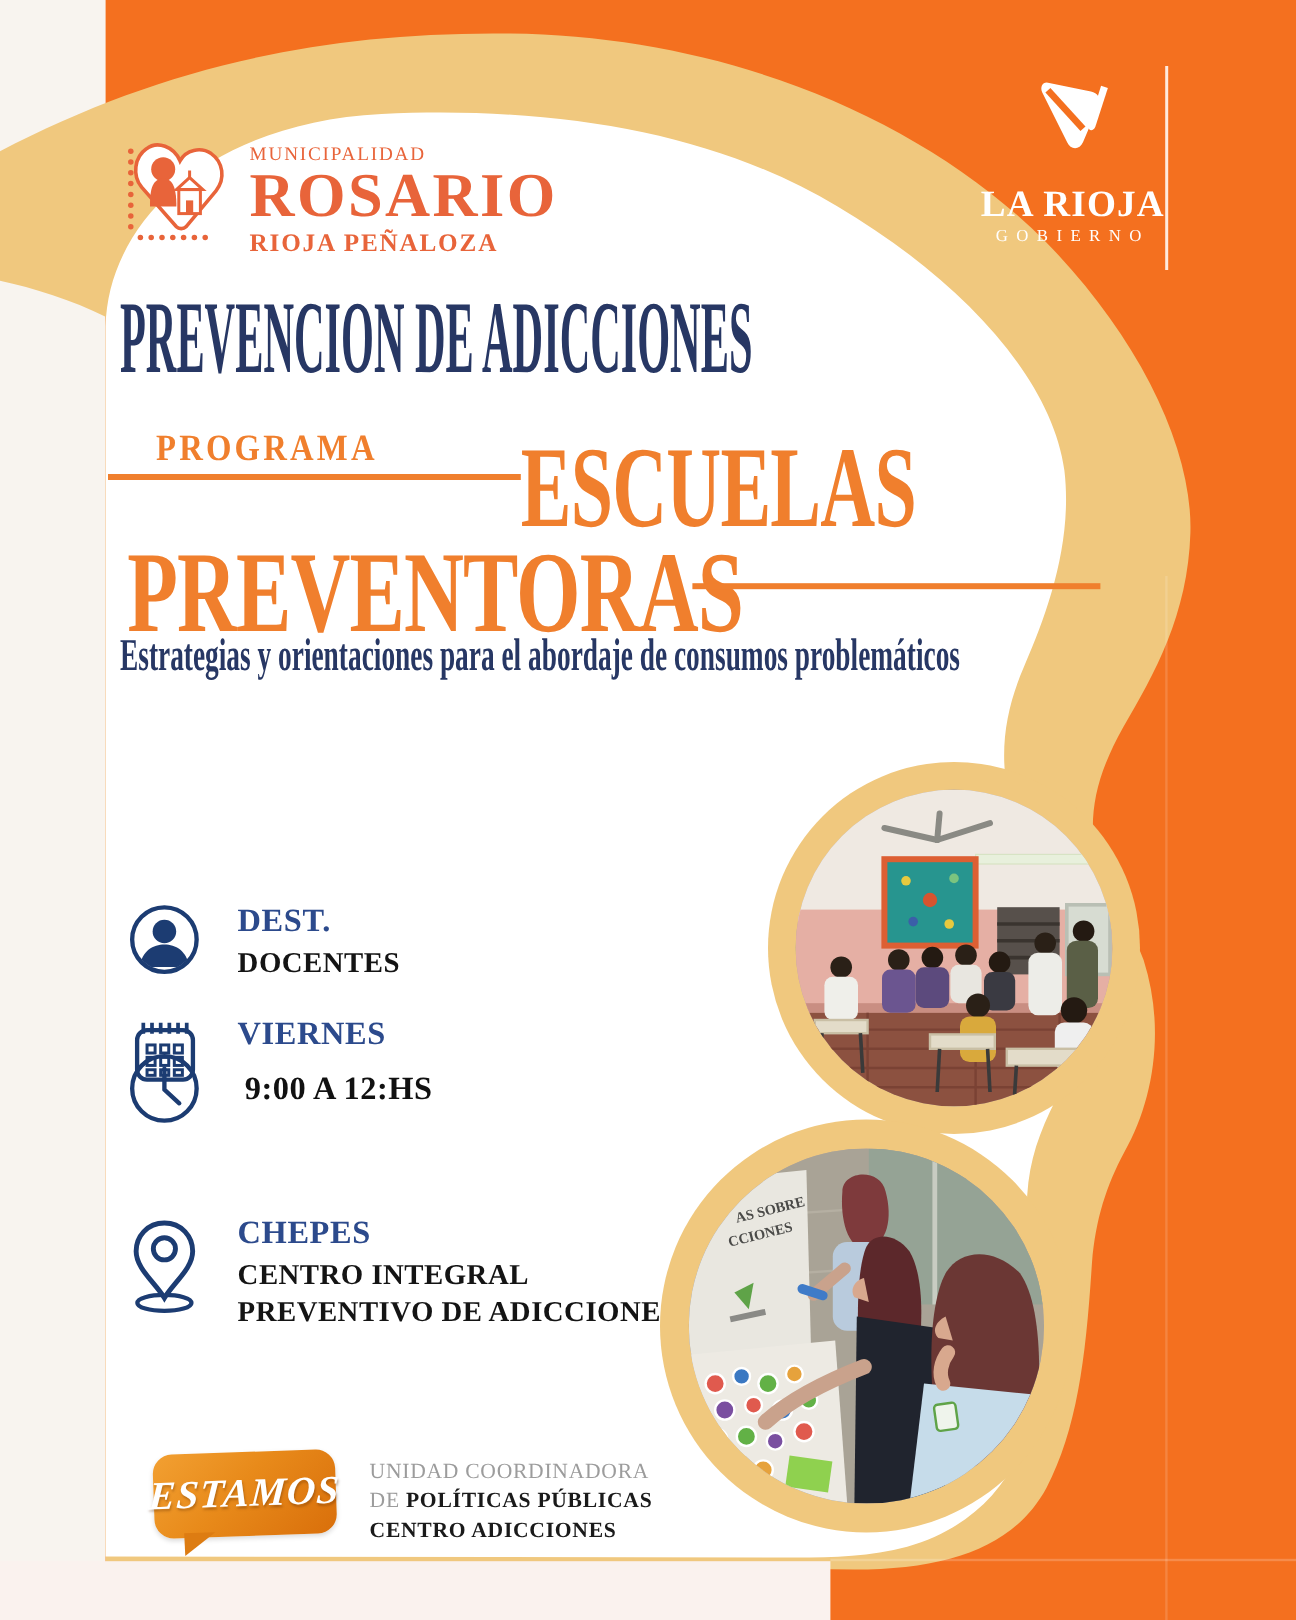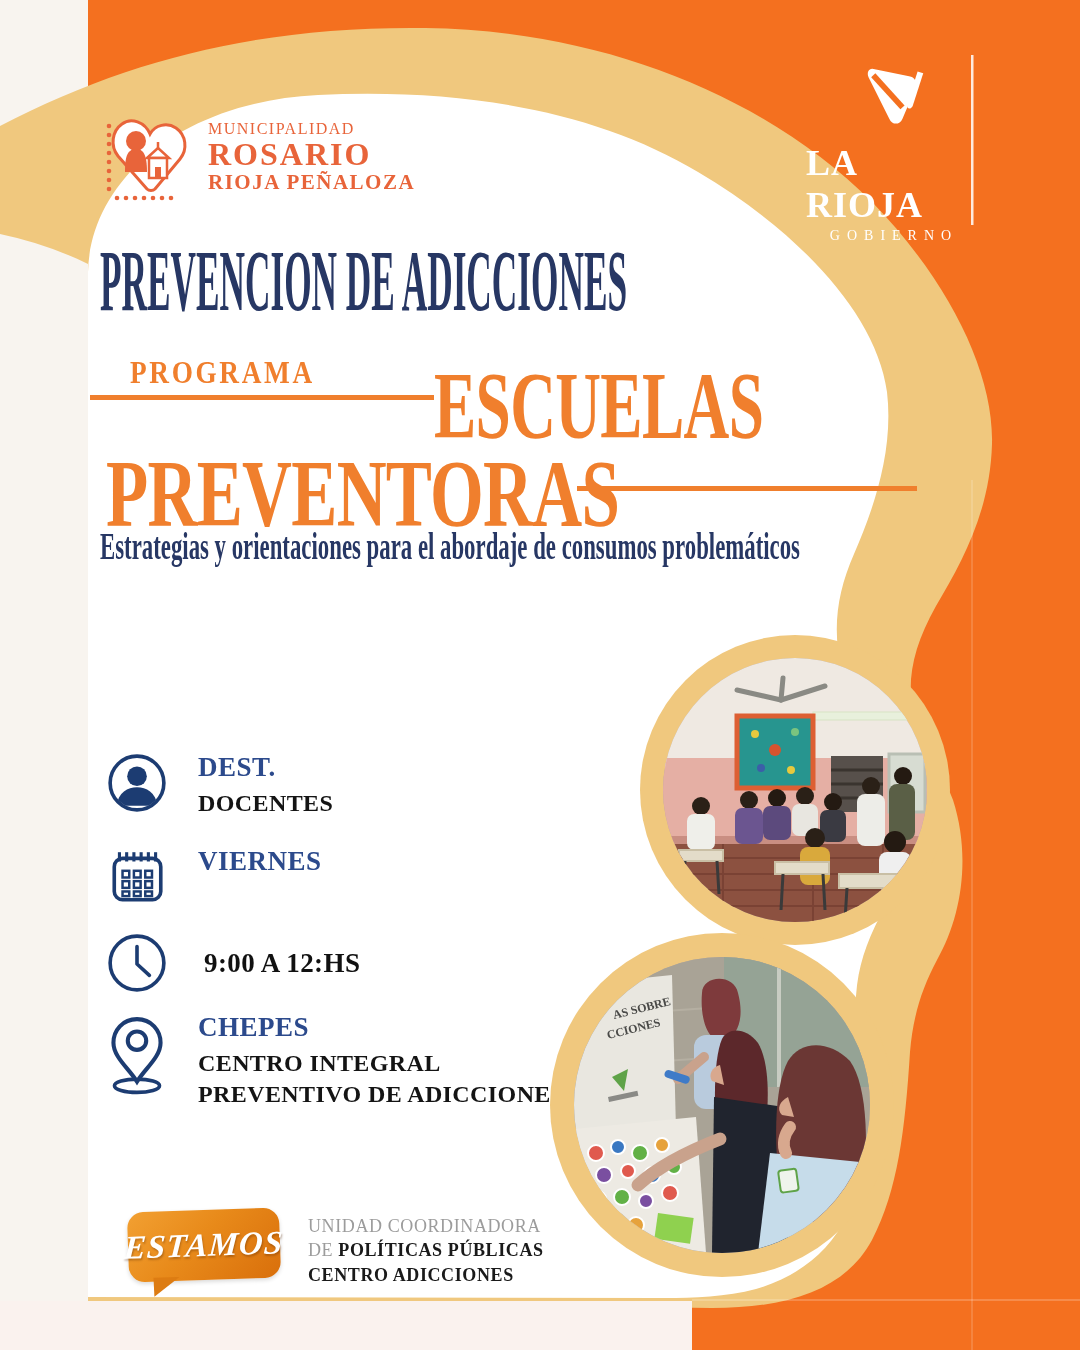--- a/index.html
+++ b/index.html
@@ -6,24 +6,24 @@
   .canvas{
     position:relative;width:1080px;height:1350px;overflow:hidden;
     font-family:Liberation Serif, serif;background:#F8F4EF;
   }
   .abs{position:absolute;}
   svg{display:block;}
   
   .rosario{left:103px;top:112px;display:flex;align-items:flex-start;}
   .rosario .txt{margin-left:10px;padding-top:8px;color:#E8643A;}
   .rosario .l1{font-size:16px;letter-spacing:1.5px;}
-  .rosario .l2{font-size:32px;font-weight:bold;letter-spacing:2px;line-height:1.0;}
+  .rosario .l2{font-size:52px;font-weight:bold;letter-spacing:2px;line-height:1.0;}
   .rosario .l3{font-size:21px;font-weight:bold;letter-spacing:1.5px;}
   .larioja{left:806px;top:58px;width:176px;display:flex;flex-direction:column;align-items:center;color:#fff;}
-  .larioja .l1{font-size:36px;font-weight:bold;letter-spacing:1px;margin-top:8px;}
+  .larioja .l1{font-size:31px;font-weight:bold;letter-spacing:1px;margin-top:18px;}
   .larioja .l2{font-size:14px;letter-spacing:7px;margin-top:2px;}
   
   .maintitle{left:100px;top:238px;font-size:86px;font-weight:bold;color:#273764;
     transform:scale(0.41,1);transform-origin:left top;white-space:nowrap;line-height:1;}
   .kicker{left:130px;top:355px;font-size:31px;font-weight:bold;color:#F07F2D;
     letter-spacing:3px;transform:scaleX(.88);transform-origin:left top;}
   .rule{height:5px;background:#F07F2D;}
   .rule1{left:90px;top:395px;width:344px;}
   .rule2{left:577px;top:486px;width:340px;}
   .escuelas{left:434px;top:358px;font-size:96px;font-weight:bold;color:#F07F2D;
@@ -194,21 +194,21 @@
             <rect x="27" y="44" width="6.5" height="4.5"></rect>
             <rect x="38" y="44" width="6.5" height="4.5"></rect>
         </g>
       </svg>
     </div>
     <div>
       <div class="lbl">VIERNES</div>
     </div>
   </div>
 
-  <div class="row time" style="top:932px;gap:36px;">
+  <div class="row time" style="top:876px;gap:36px;">
     <div class="icon">
       <svg width="62" height="62" viewBox="0 0 60 60">
         <circle cx="30" cy="30" r="26" fill="none" stroke="#1C3C72" stroke-width="3.5"></circle>
         <path d="M30 14 L30 31 L42 42" fill="none" stroke="#1C3C72" stroke-width="3.5" stroke-linecap="round" stroke-linejoin="round"></path>
       </svg>
     </div>
     <div>
       <div class="ln">9:00 A 12:HS</div>
     </div>
   </div>

